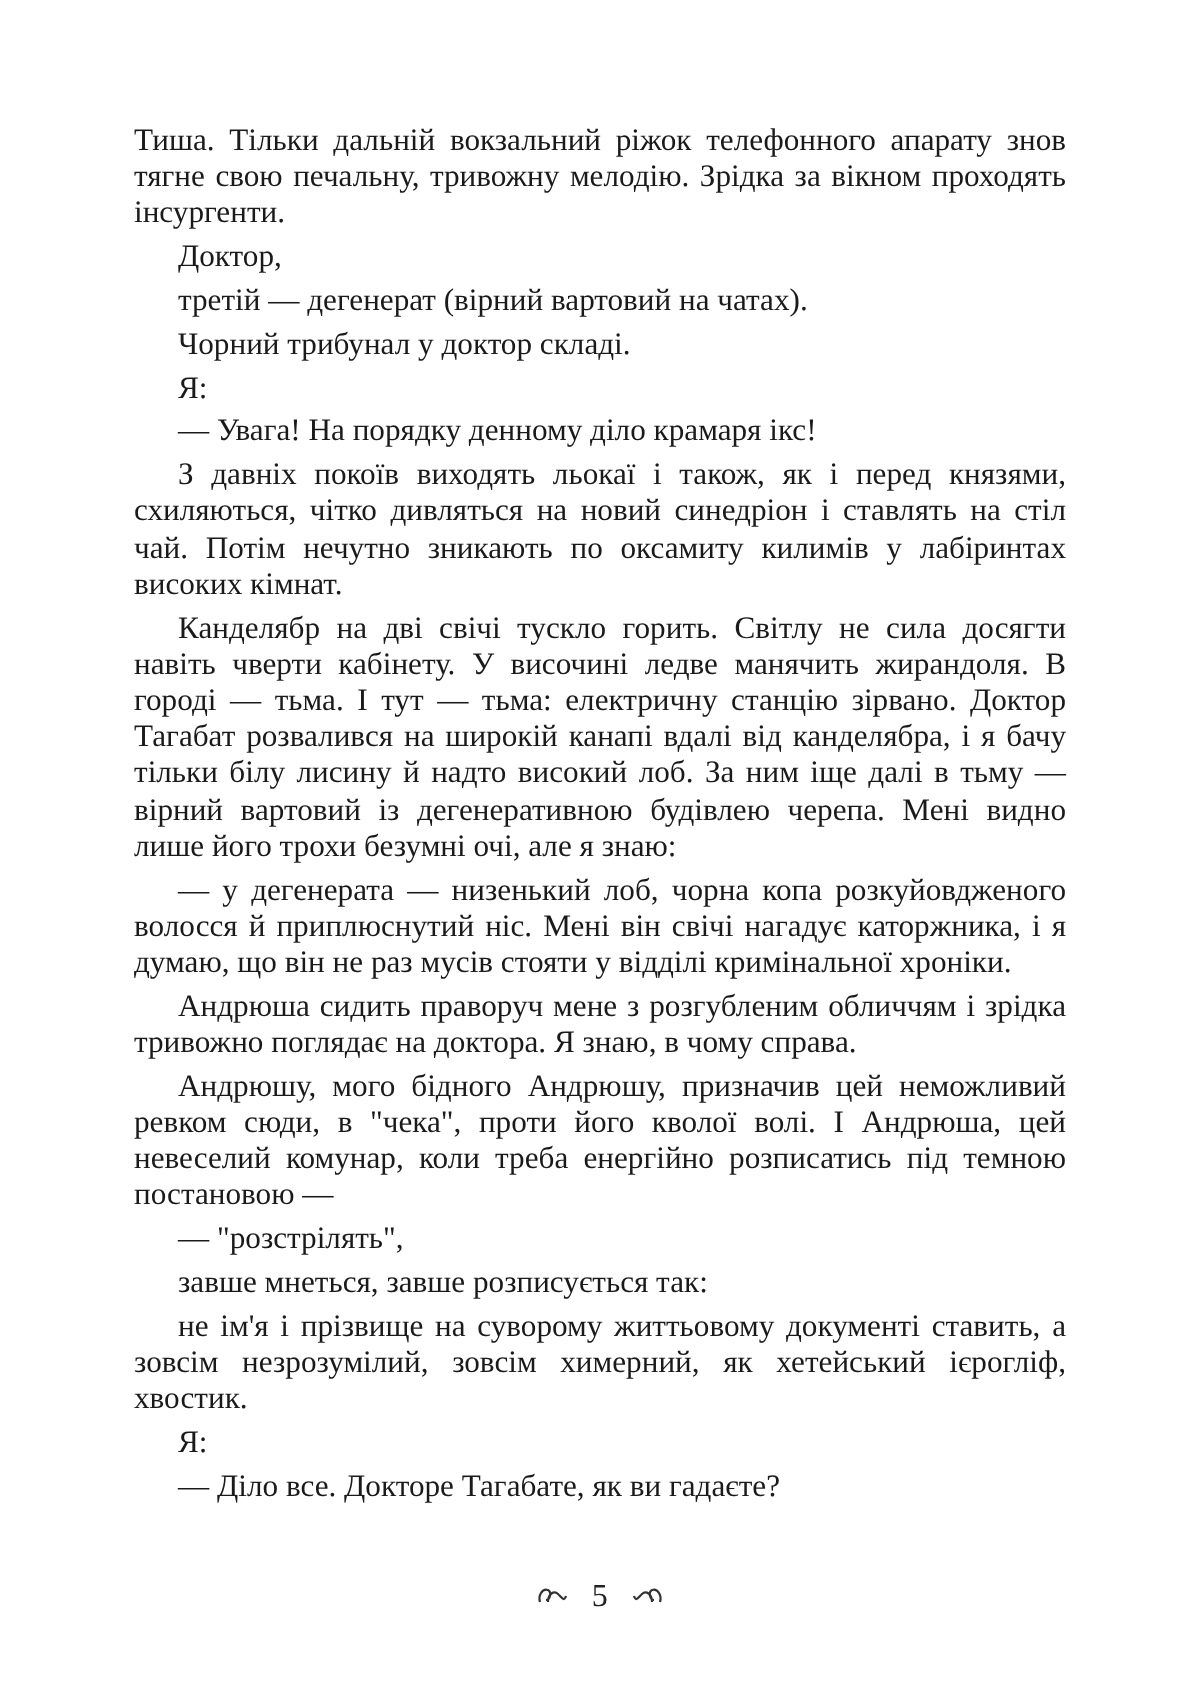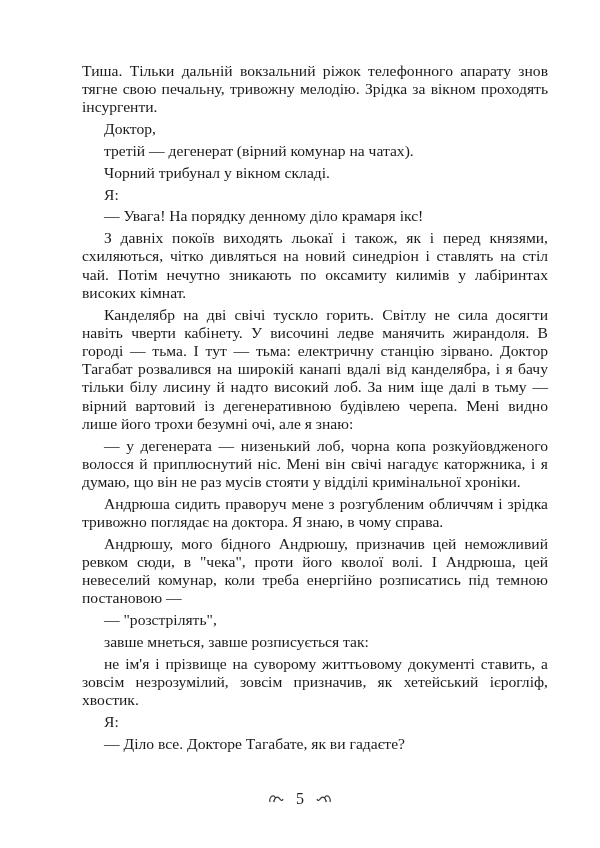--- a/index.html
+++ b/index.html
@@ -6,21 +6,20 @@
   body { width: 600px; height: 848px; position: relative; overflow: hidden; }
   .page {
     position: absolute;
     left: 67px;
     top: 62px;
     width: 466px;
     font-family: "Liberation Serif", "DejaVu Serif", serif;
     font-size: 15.6px;
     line-height: 18.2px;
     color: #1a1a1a;
-    margin-left: 15px;
   }
   .p {
     margin: 0 0 3.6px 0;
     text-align: justify;
     text-indent: 22px;
     hyphens: none;
   }
   .p.noindent { text-indent: 0; }
   .page-number {
     position: absolute;
@@ -34,32 +33,32 @@
     letter-spacing: 0;
   }
   .page-number .orn { font-size: 15px; color: #333; padding: 0 8px; }
 </style>
 </head>
 <body>
 
 <div class="page">
   <p class="p noindent">Тиша. Тільки дальній вокзальний ріжок телефонного апарату знов тягне свою печальну, тривожну мелодію. Зрідка за вікном проходять інсургенти.</p>
   <p class="p">Доктор,</p>
-  <p class="p">третій — дегенерат (вірний комунар на чатах).</p>
-  <p class="p">Чорний трибунал у вікном складі.</p>
+  <p class="p">третій — дегенерат (вірний вартовий на чатах).</p>
+  <p class="p">Чорний трибунал у доктор складі.</p>
   <p class="p">Я:</p>
   <p class="p">— Увага! На порядку денному діло крамаря ікс!</p>
   <p class="p">З давніх покоїв виходять льокаї і також, як і перед князями, схиляються, чітко дивляться на новий синедріон і ставлять на стіл чай. Потім нечутно зникають по оксамиту килимів у лабіринтах високих кімнат.</p>
   <p class="p">Канделябр на дві свічі тускло горить. Світлу не сила досягти навіть чверти кабінету. У височині ледве манячить жирандоля. В городі — тьма. І тут — тьма: електричну станцію зірвано. Доктор Тагабат розвалився на широкій канапі вдалі від канделябра, і я бачу тільки білу лисину й надто високий лоб. За ним іще далі в тьму — вірний вартовий із дегенеративною будівлею черепа. Мені видно лише його трохи безумні очі, але я знаю:</p>
   <p class="p">— у дегенерата — низенький лоб, чорна копа розкуйовдженого волосся й приплюснутий ніс. Мені він свічі нагадує каторжника, і я думаю, що він не раз мусів стояти у відділі кримінальної хроніки.</p>
   <p class="p">Андрюша сидить праворуч мене з розгубленим обличчям і зрідка тривожно поглядає на доктора. Я знаю, в чому справа.</p>
   <p class="p">Андрюшу, мого бідного Андрюшу, призначив цей неможливий ревком сюди, в "чека", проти його кволої волі. І Андрюша, цей невеселий комунар, коли треба енергійно розписатись під темною постановою —</p>
   <p class="p">— "розстрілять",</p>
   <p class="p">завше мнеться, завше розписується так:</p>
-  <p class="p">не ім'я і прізвище на суворому життьовому документі ставить, а зовсім незрозумілий, зовсім призначив, як хетейський ієрогліф, хвостик.</p>
+  <p class="p">не ім'я і прізвище на суворому життьовому документі ставить, а зовсім незрозумілий, зовсім химерний, як хетейський ієрогліф, хвостик.</p>
   <p class="p">Я:</p>
   <p class="p">— Діло все. Докторе Тагабате, як ви гадаєте?</p>
 </div>
 
 <div class="page-number">
   <span class="orn">
     <svg width="16" height="12" viewBox="0 0 16 12" style="vertical-align:-1px">
       <path d="M2 9 C1 6,3 2,6 3 C8 4,7 8,5 8 M6 9 C6 5,9 3,11 5 C13 7,14 9,15 6" fill="none" stroke="#333" stroke-width="1.1"></path>
     </svg>
   </span>

